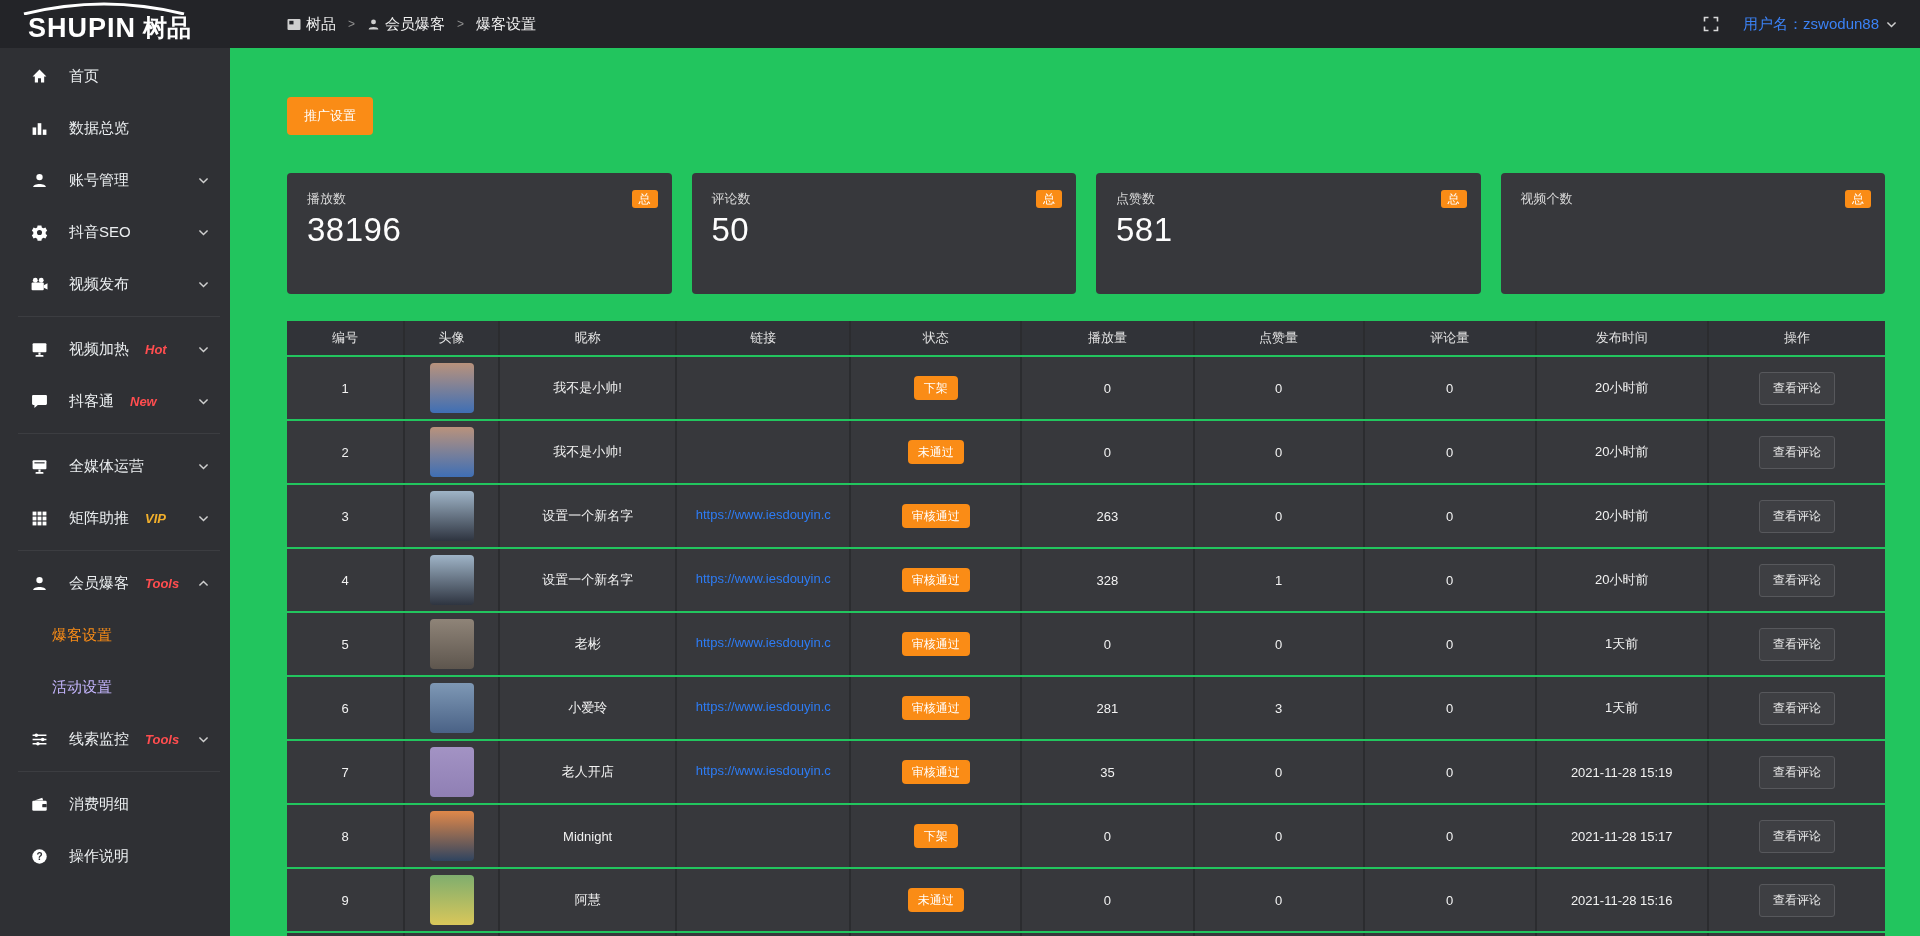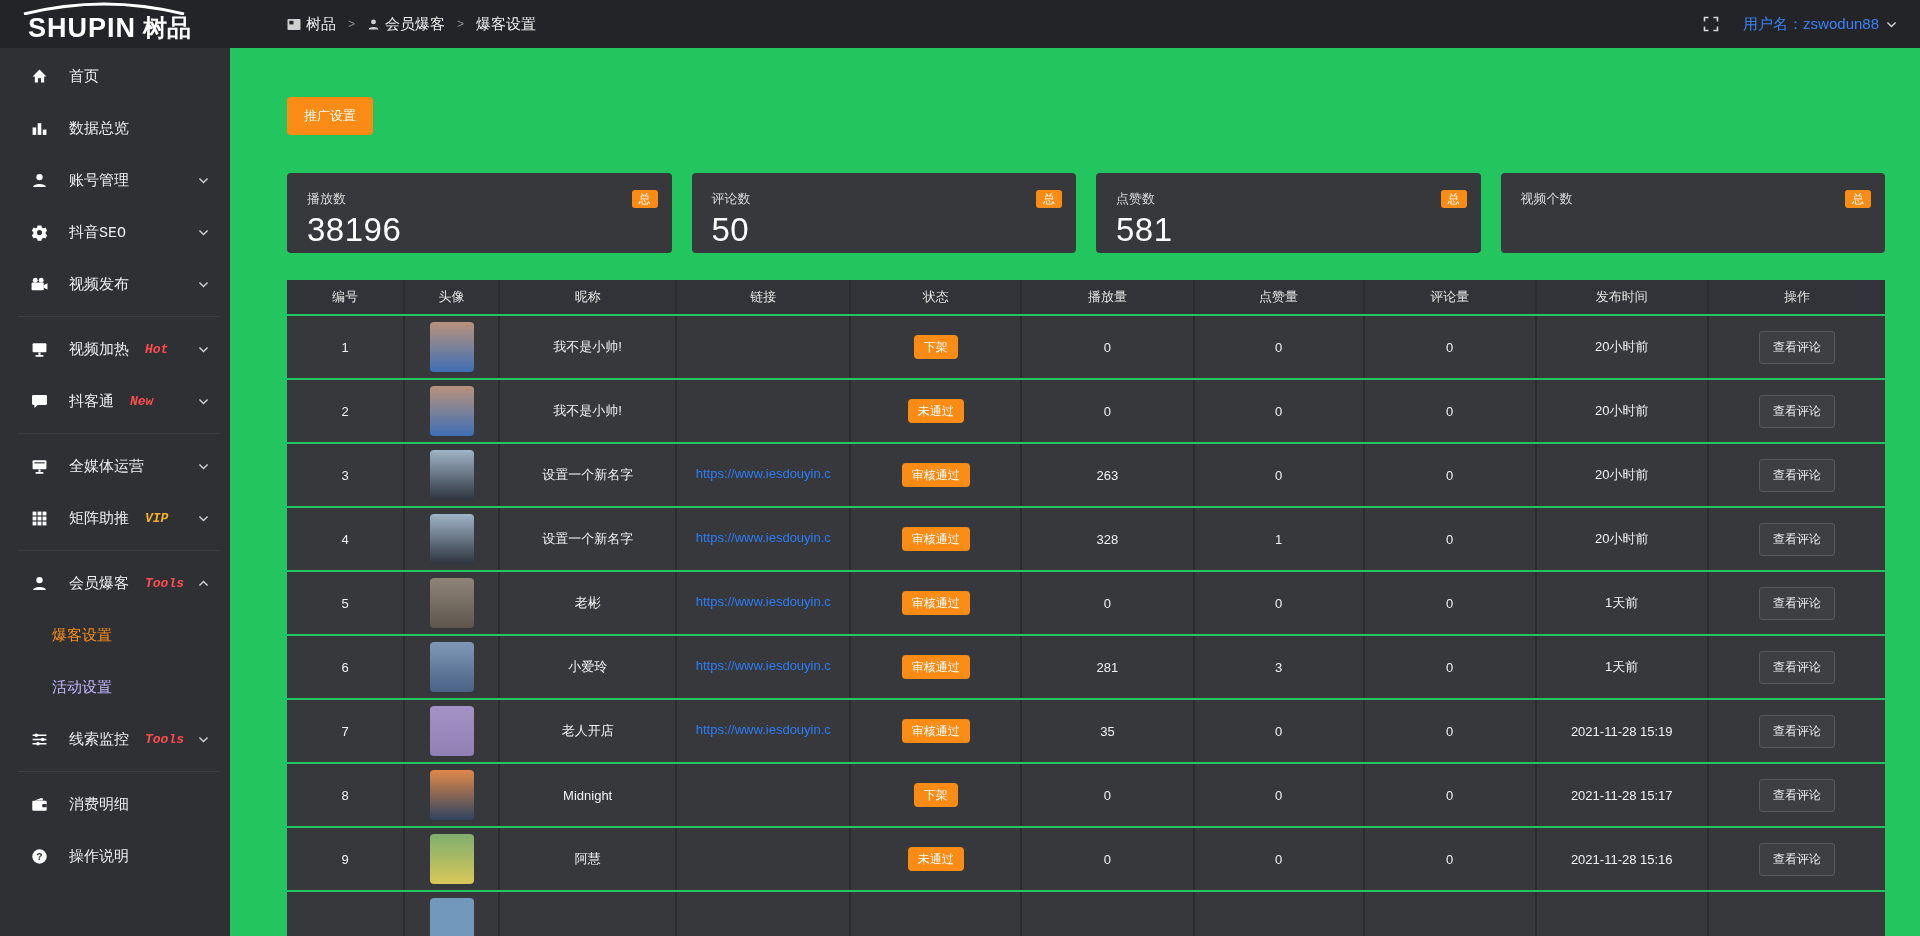--- a/index.html
+++ b/index.html
@@ -19,38 +19,38 @@
   .crumb .c-icon { display:inline-flex; margin-right:5px; color:#cfcfcf; }
   .crumb-sep { color:#8f8f8f; font-size:12px; margin:0 12px; }
   .top-right { display:flex; align-items:center; padding-right:22px; }
   .fs-icon { display:inline-flex; color:#d8d8d8; cursor:pointer; margin-right:24px; }
   .user { display:flex; align-items:center; font-size:15px; color:#3b82f6; cursor:pointer; }
   .user .chev { display:inline-flex; margin-left:6px; color:#cfcfcf; }
 
   
   .sidebar { position:absolute; top:48px; left:0; bottom:0; width:230px; background:#2f3034; }
   .side-menu { padding-top:2px; }
-  .side-item { height:52px; display:flex; align-items:center; padding:0 20px 0 30px; cursor:pointer;font-family:Liberation Mono, monospace; }
+  .side-item { height:52px; display:flex; align-items:center; padding:0 20px 0 30px; cursor:pointer; }
   .s-icon { width:18px; display:inline-flex; justify-content:center; color:#ffffff; }
   .s-label { font-size:15px; color:#eceff1; margin-left:21px; }
   .s-badge { font-size:13px; font-weight:bold; font-style:italic; margin-left:16px; }
   .s-badge.red { color:#ff4d4f; }
   .s-badge.gold { color:#f3b02c; }
   .s-chevron { margin-left:auto; display:inline-flex; color:#cfcfcf; }
   .side-sub { height:52px; display:flex; align-items:center; padding-left:52px; font-size:15px; color:#c4b5fd; cursor:pointer; }
   .side-sub.active { color:#fa8c16; }
   .side-divider { border-top:1px solid #3c3d41; margin:6px 10px 6px 18px; }
 
   
   .main { position:absolute; top:48px; left:230px; right:0; bottom:0;
           padding:49px 35px 0 57px; background:#22c55e; }
   .promo { background:#fa8c16; color:#fff; border:none; border-radius:4px;
            font-size:13px; padding:10px 17px; cursor:pointer; font-family:inherit; }
   .cards { display:flex; gap:20px; margin-top:38px; }
-  .card { flex:1; height:80px; background:#37383c; border-radius:4px; padding:17px 14px 0 20px; position:relative; }
+  .card { flex:1; height:121px; background:#37383c; border-radius:4px; padding:17px 14px 0 20px; position:relative; }
   .card-label { font-size:13px; color:#d8d8d8; }
   .card-value { font-size:33px; color:#fdfdfd; margin-top:3px; letter-spacing:.5px; }
   .card-badge { position:absolute; top:17px; right:14px; background:#fa8c16; color:#fff;
                 font-size:12px; padding:3px 7px; border-radius:3px; line-height:1; }
 
   
   .tablewrap { margin-top:25px; }
   table { width:100%; border-collapse:separate; border-spacing:0 2px; table-layout:fixed; }
   th { background:#313338; height:34px; font-size:13px; font-weight:normal; color:#e3e3e3; }
   td { background:#37383c; height:62px; text-align:center; font-size:13px; color:#f2f2f2; }

